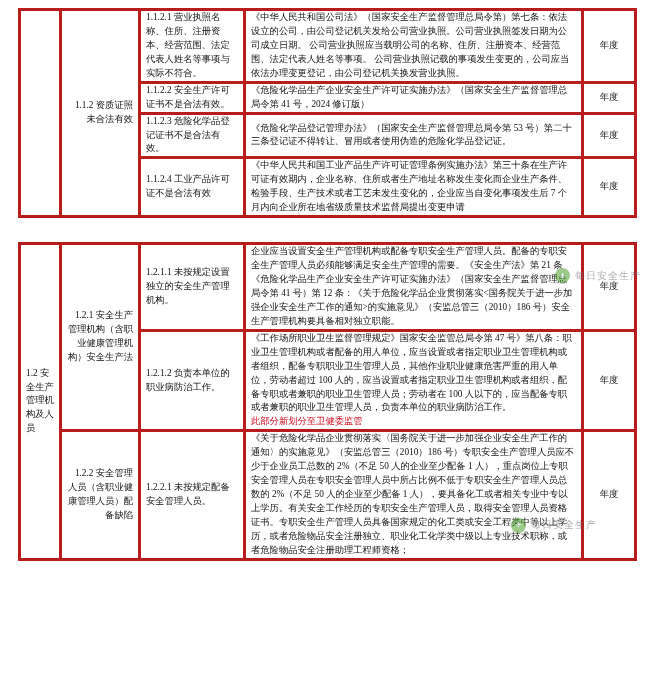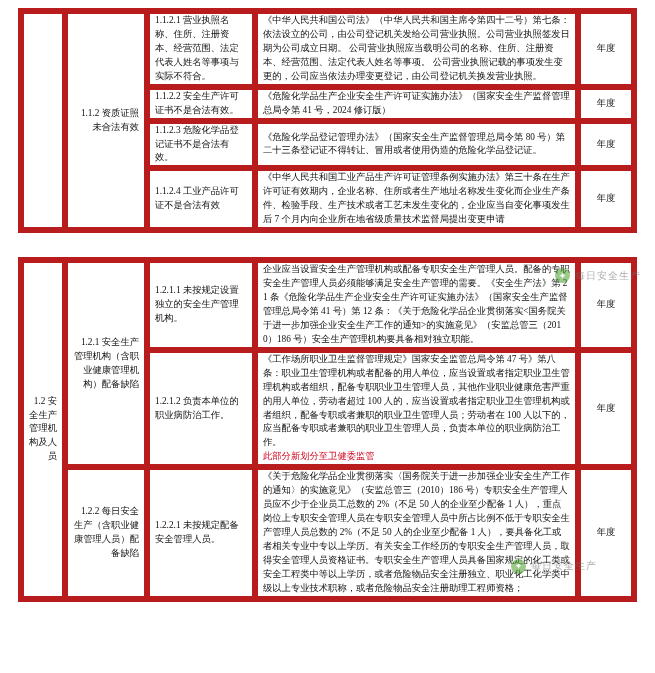--- a/index.html
+++ b/index.html
@@ -13,28 +13,28 @@
     position:relative;
     padding:0;
   }
   table.doc{
     border-collapse:collapse;
     width:619px;
     margin:0 auto;
     table-layout:fixed;
   }
   table.doc td{
-    border:6px solid #b91c1c;
+    border:3px solid #b91c1c;
     vertical-align:middle;
     padding:0 5px;
     font-size:9.3px;
     line-height:1.5;
     word-break:break-all;
   }
-  td.c1{width:28px; text-align:right;margin-left:48px;}
+  td.c1{width:28px; text-align:left;margin-left:48px;}
   td.c2{width:66px;}
   td.c3{width:92px;}
   td.c4{}
   td.c5{width:40px; text-align:center;}
   .vert-label{
     text-align:right;
     line-height:1.45;
   }
   .num{white-space:nowrap;}
   .redline{color:#d0021b;font-family:Liberation Serif, serif;}
@@ -75,39 +75,39 @@
   <div class="tbl-wrap">
     <table class="doc">
       <tbody>
         <tr>
           <td class="c1" rowspan="4"></td>
           <td class="c2 vert-label" rowspan="4">1.1.2 资质证照未合法有效</td>
           <td class="c3">
             <span class="num">1.1.2.1</span>
             <span>营业执照名称、住所、注册资本、经营范围、法定代表人姓名等事项与实际不符合。</span>
           </td>
-          <td class="c4">《中华人民共和国公司法》（中华人民共和国主席令第四十二号）第七条：依法设立的公司，由公司登记机关发给公司营业执照。公司营业执照签发日期为公司成立日期。
+          <td class="c4">《中华人民共和国公司法》（国家安全生产监督管理总局令第）第七条：依法设立的公司，由公司登记机关发给公司营业执照。公司营业执照签发日期为公司成立日期。
 公司营业执照应当载明公司的名称、住所、注册资本、经营范围、法定代表人姓名等事项。
 公司营业执照记载的事项发生变更的，公司应当依法办理变更登记，由公司登记机关换发营业执照。</td>
           <td class="c5">年度</td>
         </tr>
         <tr>
           <td class="c3">
             <span class="num">1.1.2.2</span>
             <span>安全生产许可证书不是合法有效。</span>
           </td>
           <td class="c4">《危险化学品生产企业安全生产许可证实施办法》（国家安全生产监督管理总局令第 41 号，2024 修订版）</td>
           <td class="c5">年度</td>
         </tr>
         <tr>
           <td class="c3">
             <span class="num">1.1.2.3</span>
             <span>危险化学品登记证书不是合法有效。</span>
           </td>
-          <td class="c4">《危险化学品登记管理办法》（国家安全生产监督管理总局令第 80 号）第二十三条登记证不得转让、冒用或者使用伪造的危险化学品登记证。</td>
+          <td class="c4">《危险化学品登记管理办法》（国家安全生产监督管理总局令第 53 号）第二十三条登记证不得转让、冒用或者使用伪造的危险化学品登记证。</td>
           <td class="c5">年度</td>
         </tr>
         <tr>
           <td class="c3">
             <span class="num">1.1.2.4</span>
             <span>工业产品许可证不是合法有效</span>
           </td>
           <td class="c4">《中华人民共和国工业产品生产许可证管理条例实施办法》第三十条在生产许可证有效期内，企业名称、住所或者生产地址名称发生变化而企业生产条件、检验手段、生产技术或者工艺未发生变化的，企业应当自变化事项发生后 7 个月内向企业所在地省级质量技术监督局提出变更申请</td>
           <td class="c5">年度</td>
         </tr>
@@ -118,21 +118,21 @@
   <div class="wm wm1">
     <span class="wm-ico">✦</span>
     <span class="wm-txt">每日安全生产</span>
   </div>
 
   <div class="tbl-wrap second">
     <table class="doc">
       <tbody>
         <tr>
           <td class="c1 vert-label" rowspan="3">1.2 安全生产管理机构及人员</td>
-          <td class="c2 vert-label" rowspan="2">1.2.1 安全生产管理机构（含职业健康管理机构）配备缺陷</td>
+          <td class="c2 vert-label" rowspan="2">1.2.1 安全生产管理机构（含职业健康管理机构）安全生产法</td>
           <td class="c3">
             <span class="num">1.2.1.1</span>
             <span>未按规定设置独立的安全生产管理机构。</span>
           </td>
           <td class="c4">
             <span>企业应当设置安全生产管理机构或配备专职安全生产管理人员。配备的专职安全生产管理人员必须能够满足安全生产管理的需要。《安全生产法》第 21 条《危险化学品生产企业安全生产许可证实施办法》（国家安全生产监督管理总局令第 41 号）第 12 条：《关于危险化学品企业贯彻落实&lt;国务院关于进一步加强企业安全生产工作的通知&gt;的实施意见》（安监总管三（2010）186 号）安全生产管理机构要具备相对独立职能。</span>
           </td>
           <td class="c5">年度</td>
         </tr>
         <tr>
@@ -140,21 +140,21 @@
             <span class="num">1.2.1.2</span>
             <span>负责本单位的职业病防治工作。</span>
           </td>
           <td class="c4">
             <span>《工作场所职业卫生监督管理规定》国家安全监管总局令第 47 号》第八条：职业卫生管理机构或者配备的用人单位，应当设置或者指定职业卫生管理机构或者组织，配备专职职业卫生管理人员，其他作业职业健康危害严重的用人单位，劳动者超过 100 人的，应当设置或者指定职业卫生管理机构或者组织，配备专职或者兼职的职业卫生管理人员；劳动者在 100 人以下的，应当配备专职或者兼职的职业卫生管理人员，负责本单位的职业病防治工作。</span>
             <div class="redline">此部分新划分至卫健委监管</div>
           </td>
           <td class="c5">年度</td>
         </tr>
         <tr>
-          <td class="c2 vert-label">1.2.2 每日安全生产（含职业健康管理人员）配备缺陷</td>
+          <td class="c2 vert-label">1.2.2 安全管理人员（含职业健康管理人员）配备缺陷</td>
           <td class="c3">
             <span class="num">1.2.2.1</span>
             <span>未按规定配备安全管理人员。</span>
           </td>
           <td class="c4">
             <span>《关于危险化学品企业贯彻落实〈国务院关于进一步加强企业安全生产工作的通知〉的实施意见》（安监总管三（2010）186 号）专职安全生产管理人员应不少于企业员工总数的 2%（不足 50 人的企业至少配备 1 人），重点岗位上专职安全管理人员在专职安全管理人员中所占比例不低于专职安全生产管理人员总数的 2%（不足 50 人的企业至少配备 1 人），要具备化工或者相关专业中专以上学历。有关安全工作经历的专职安全生产管理人员，取得安全管理人员资格证书。专职安全生产管理人员具备国家规定的化工类或安全工程类中等以上学历，或者危险物品安全注册独立、职业化工化学类中级以上专业技术职称，或者危险物品安全注册助理工程师资格；</span>
           </td>
           <td class="c5">年度</td>
         </tr>
       </tbody>

